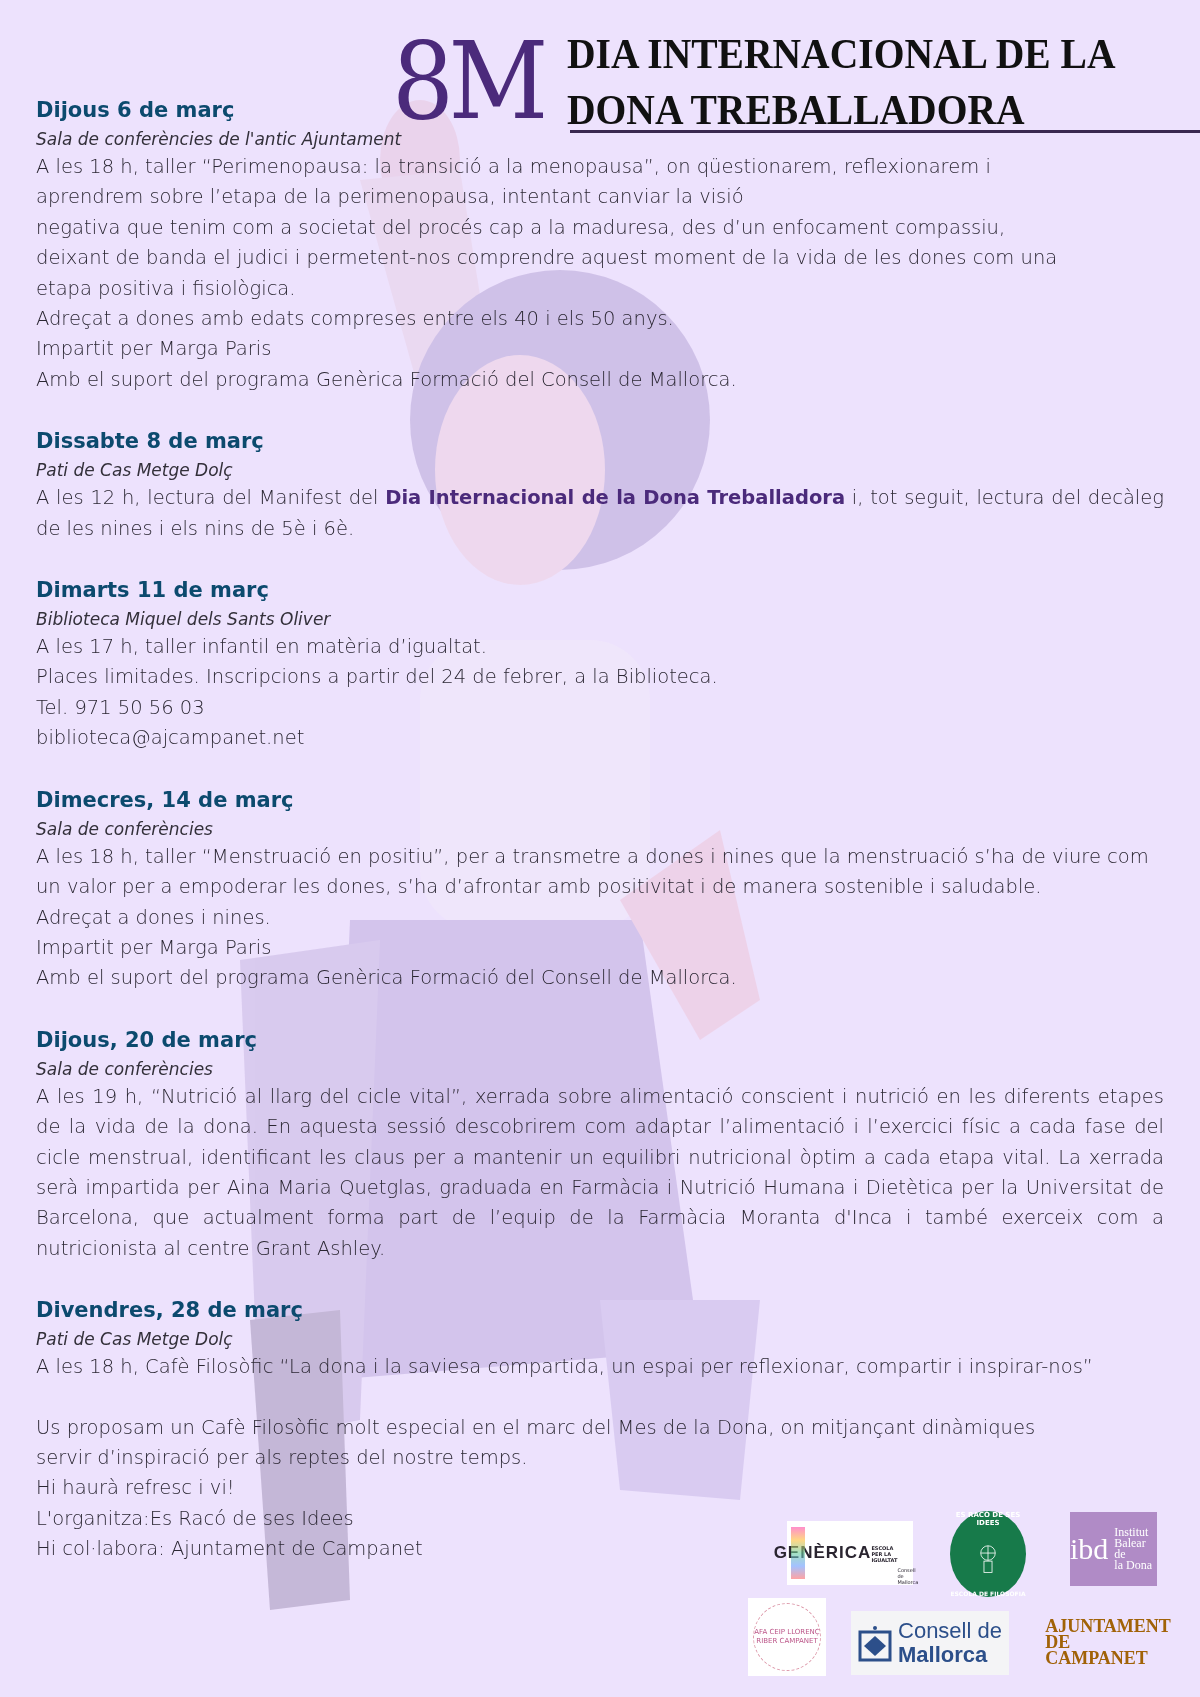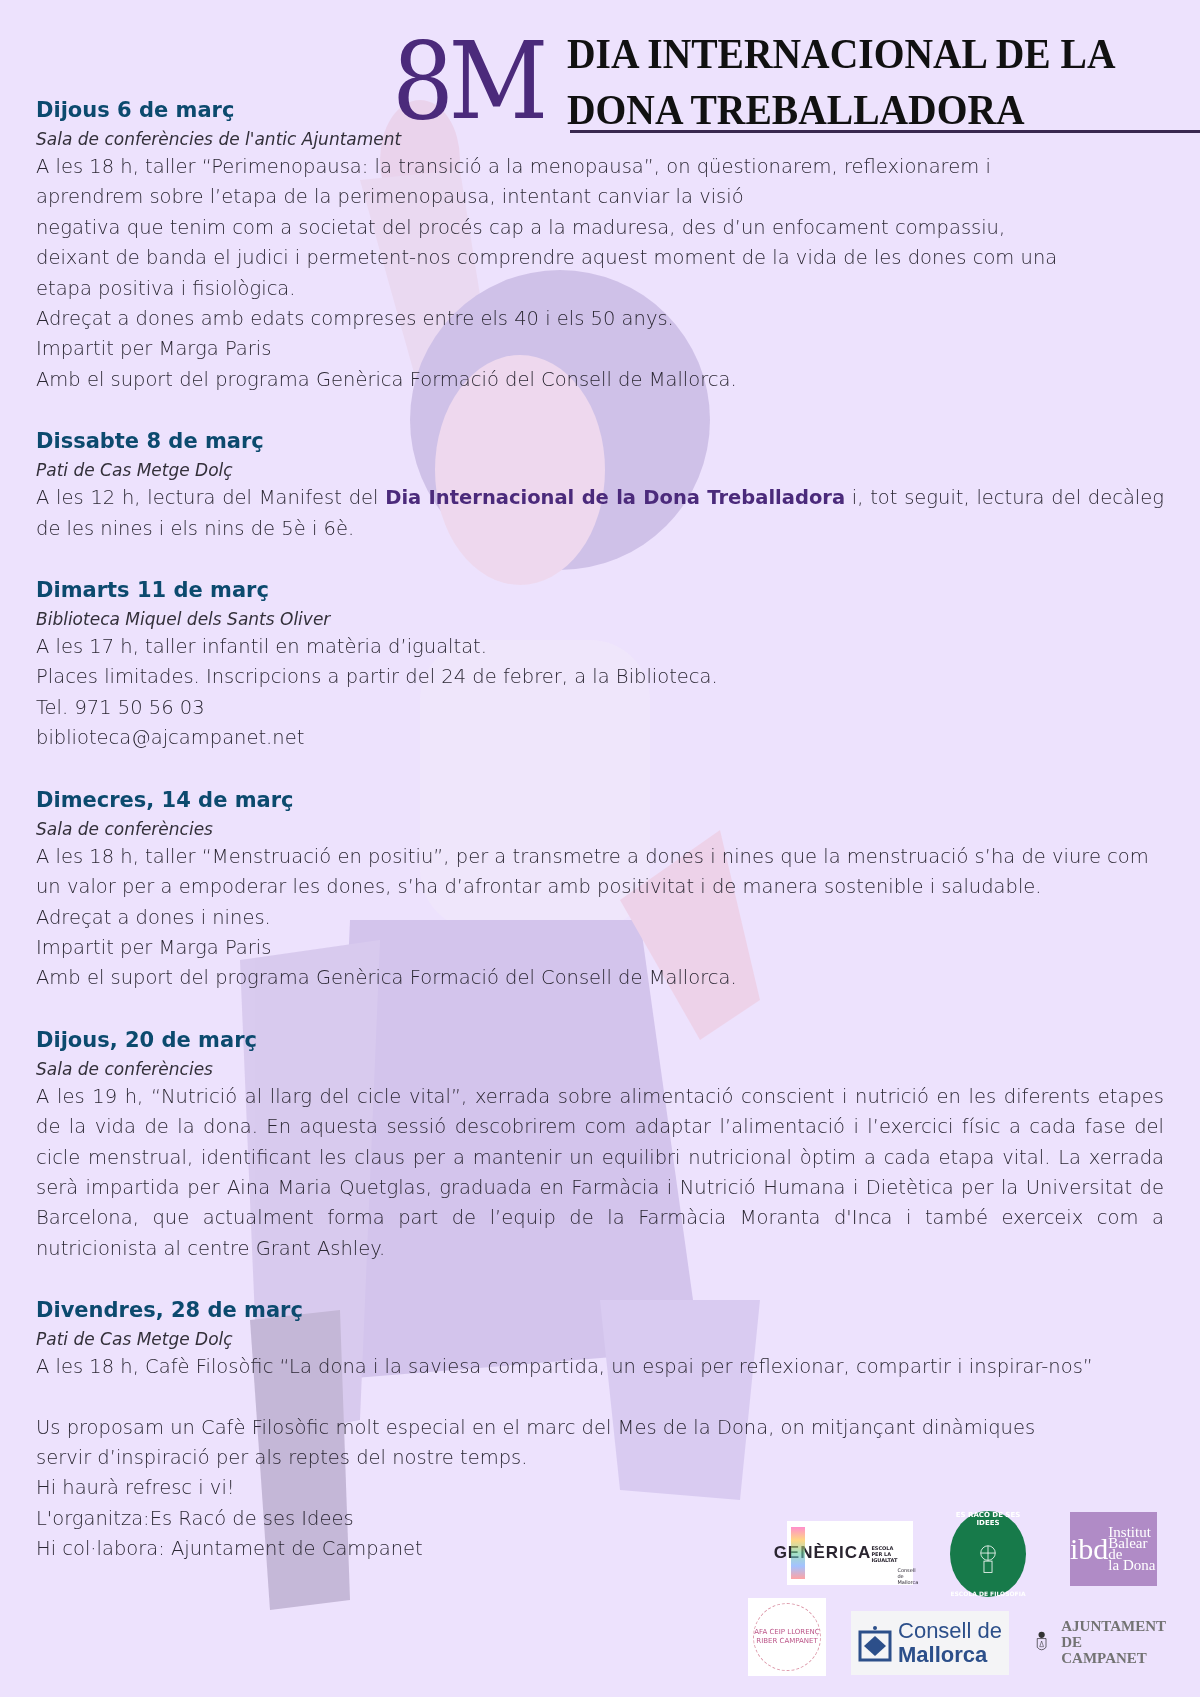--- a/index.html
+++ b/index.html
@@ -140,22 +140,22 @@
   <svg width="30" height="36" viewBox="0 0 30 36">
     <circle cx="15" cy="10" r="9" fill="none" stroke="#fff" stroke-width="1"></circle>
     <line x1="6" y1="10" x2="24" y2="10" stroke="#fff" stroke-width="1"></line>
     <line x1="15" y1="1" x2="15" y2="19" stroke="#fff" stroke-width="1"></line>
     <rect x="10" y="20" width="10" height="14" fill="none" stroke="#fff" stroke-width="1"></rect>
   </svg>
   <div style="margin-top:2px;font-size:6px">ESCOLA DE FILOSOFIA</div>
 </div>
 
 <div class="logo logo-ibd">
-  <div style="font-size:30px;">ibd</div>
-  <div style="font-size:15px;line-height:11px">
+  <div style="font-size:30px;margin-right:6px">ibd</div>
+  <div style="font-size:12px;line-height:11px">
     <div>Institut</div>
     <div>Balear de</div>
     <div>la Dona</div>
   </div>
 </div>
 
 <div class="logo logo-afa">
   <div style="width:66px;height:66px;border-radius:50%;border:1px dashed #d9a;display:flex;align-items:center;justify-content:center;text-align:center;font-size:7px;line-height:9px">AFA CEIP LLORENÇ RIBER CAMPANET</div>
 </div>
 
@@ -170,17 +170,17 @@
     <div style="font-size:22px;font-weight:bold">Mallorca</div>
   </div>
 </div>
 
 <div class="logo logo-campanet">
   <svg width="36" height="70" viewBox="0 0 36 70">
     <circle cx="18" cy="12" r="10" fill="#333"></circle>
     <path d="M4 24 L32 24 L32 52 Q18 68 4 52 Z" fill="none" stroke="#111" stroke-width="2"></path>
     <path d="M12 50 L18 32 L24 50 Z" fill="none" stroke="#111" stroke-width="1.5"></path>
   </svg>
-  <div style="font-family:'Liberation Serif',serif;font-weight:bold;font-size:15px;line-height:16px;margin-left:14px;color:#737373">
+  <div style="font-family:'Liberation Serif',serif;font-weight:bold;font-size:18px;line-height:16px;margin-left:14px;color:#a16207">
     <div>AJUNTAMENT</div>
     <div>DE CAMPANET</div>
   </div>
 </div>
 
 </body></html>

